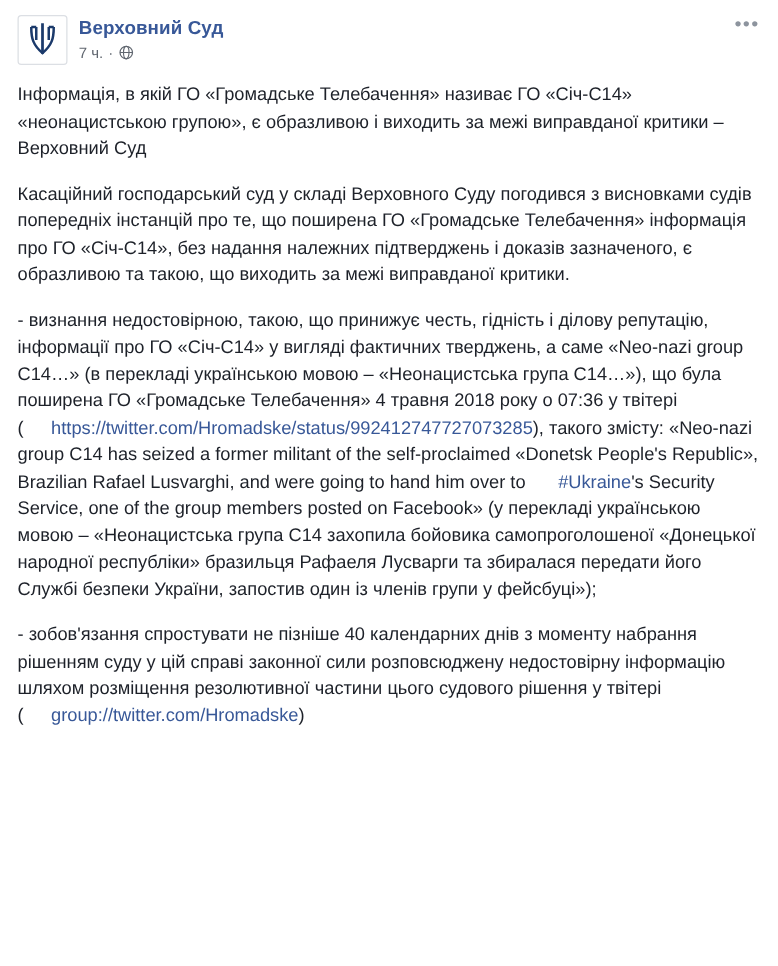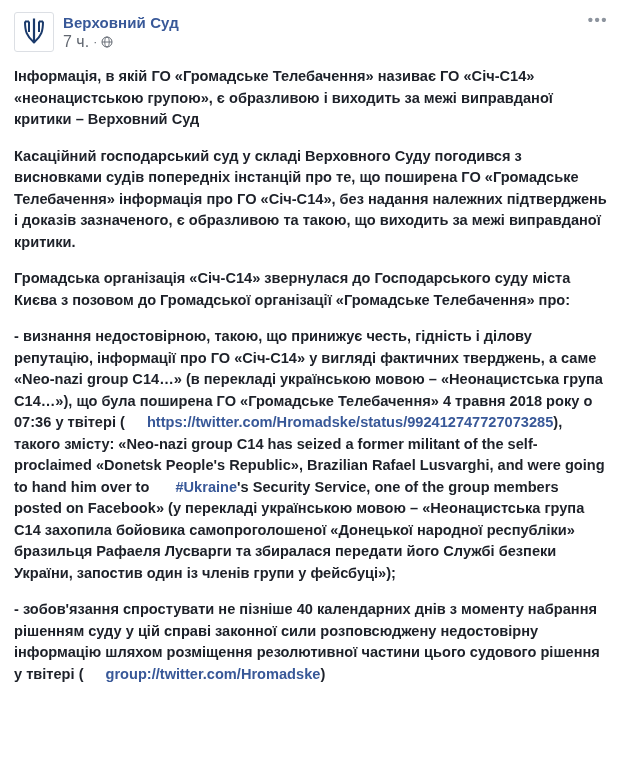--- a/index.html
+++ b/index.html
@@ -48,21 +48,21 @@
     line-height: 19px;
     letter-spacing: 0.1px;
   }
   .meta-row {
     display: flex;
     align-items: center;
     margin-top: 3px;
   }
   .timestamp {
     color: #616770;
-    font-size: 16px;
+    font-size: 12px;
     line-height: 14px;
   }
   .meta-dot {
     color: #616770;
     font-size: 12px;
     margin: 0 4px;
     line-height: 14px;
   }
   .globe-icon {
     display: inline-flex;
@@ -73,21 +73,20 @@
     right: 14px;
     top: 14px;
     color: #8d949e;
     font-size: 15px;
     letter-spacing: 1.5px;
     font-weight: bold;
     line-height: 12px;
   }
   .post-body {
     padding: 10px 14px 14px 14px;
-    font-weight: bold;
   }
   .para {
     color: #1d2129;
     font-size: 14.6px;
     line-height: 21.5px;
     margin: 0 0 15px 0;
     word-wrap: break-word;
   }
   .para:last-child { margin-bottom: 0; }
   .link {
@@ -126,18 +125,17 @@
           </svg>
         </span>
       </div>
     </div>
     <div class="more-btn">•••</div>
   </div>
 
   <div class="post-body">
     <p class="para" id="p1"><span>Інформація, в якій ГО «Громадське Телебачення» називає ГО «Січ-С14» «неонацистською групою», є образливою і виходить за межі виправданої критики – Верховний Суд</span></p>
     <p class="para" id="p2"><span>Касаційний господарський суд у складі Верховного Суду погодився з висновками судів попередніх інстанцій про те, що поширена ГО «Громадське Телебачення» інформація про ГО «Січ-С14», без надання належних підтверджень і доказів зазначеного, є образливою та такою, що виходить за межі виправданої критики.</span></p>
-    <p class="para" id="p3"><span>Громадська організація «Січ-С14» звернулася до Господарського суду міста Києва з позовом до Громадської організації «Громадське Телебачення» про:</span></p>
     <p class="para" id="p4"><span>- визнання недостовірною, такою, що принижує честь, гідність і ділову репутацію, інформації про ГО «Січ-С14» у вигляді фактичних тверджень, а саме «Neo-nazi group C14…» (в перекладі українською мовою – «Неонацистська група С14…»), що була поширена ГО «Громадське Телебачення» 4 травня 2018 року о 07:36 у твітері (</span><a class="link" href="#">https://twitter.com/Hromadske/status/992412747727073285</a><span>), такого змісту: «Neo-nazi group C14 has seized a former militant of the self-proclaimed «Donetsk People's Republic», Brazilian Rafael Lusvarghi, and were going to hand him over to </span><a class="link" href="#">#Ukraine</a><span>'s Security Service, one of the group members posted on Facebook» (у перекладі українською мовою – «Неонацистська група С14 захопила бойовика самопроголошеної «Донецької народної республіки» бразильця Рафаеля Лусварги та збиралася передати його Службі безпеки України, запостив один із членів групи у фейсбуці»);</span></p>
     <p class="para" id="p5"><span>- зобов'язання спростувати не пізніше 40 календарних днів з моменту набрання рішенням суду у цій справі законної сили розповсюджену недостовірну інформацію шляхом розміщення резолютивної частини цього судового рішення у твітері (</span><a class="link" href="#">group://twitter.com/Hromadske</a><span>)</span></p>
   </div>
 
 </div>
 
 </body></html>

